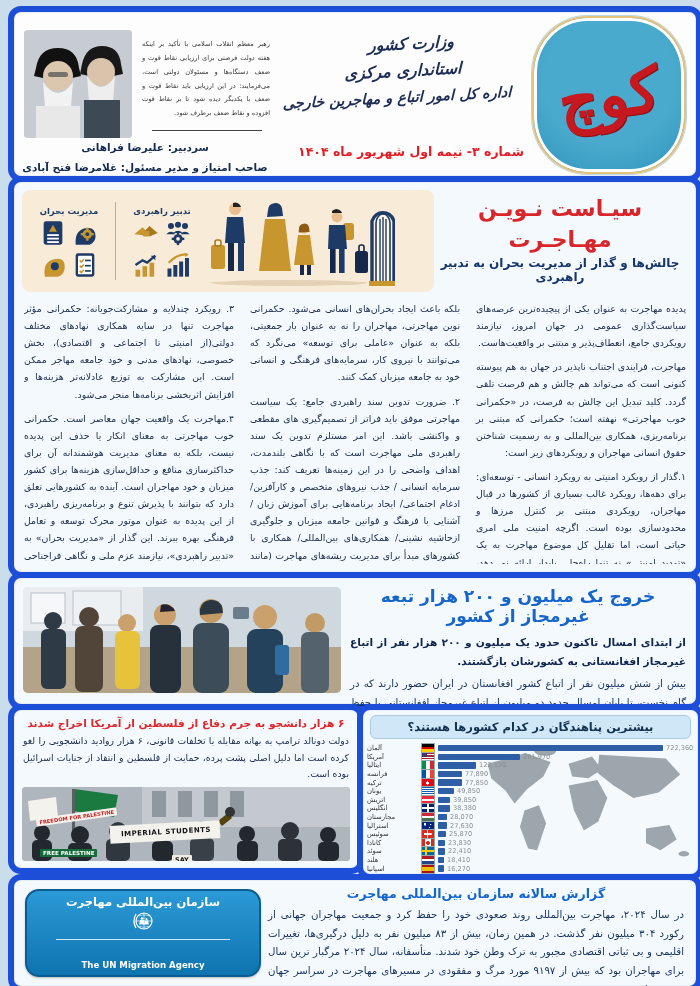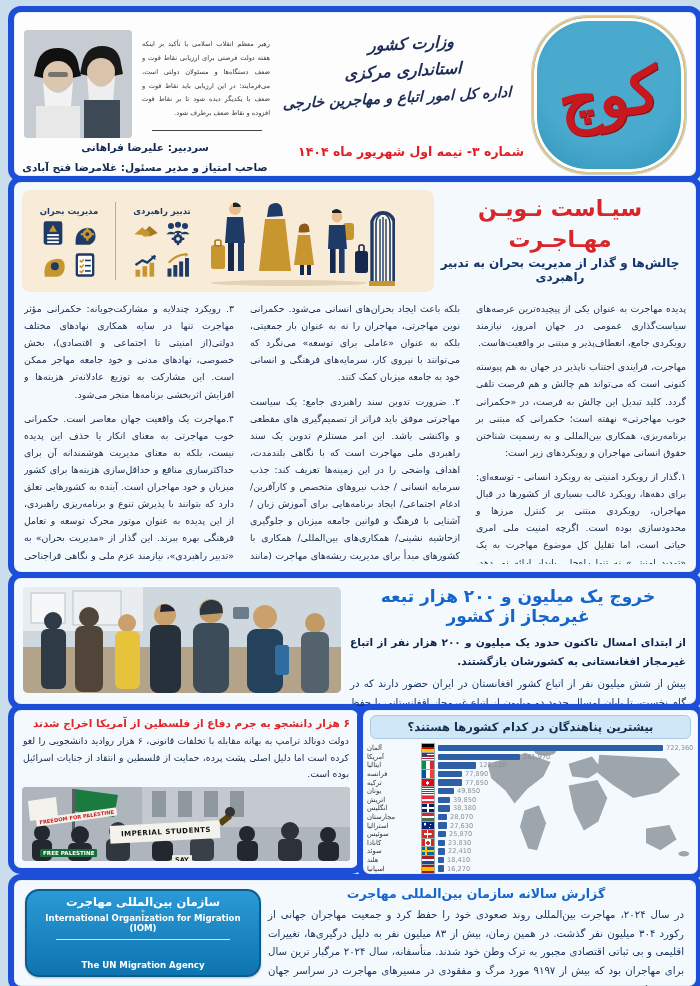--- a/index.html
+++ b/index.html
@@ -43,21 +43,21 @@
   #main-article-body p{margin:0 0 7px;}
   
   #article2{left:8px;top:572px;width:682px;height:126px;}
   #refugee-photo{position:absolute;left:9px;top:9px;width:318px;height:106px;border-radius:5px;overflow:hidden;}
   #a2-text{position:absolute;right:10px;top:8px;width:336px;direction:rtl;text-align:justify;}
   #a2-title{text-align:center;color:#1565cd;font-weight:bold;font-size:17px;margin-bottom:7px;}
   #a2-lead{font-size:10.6px;font-weight:bold;color:#0f2550;line-height:1.8;margin-bottom:4px;}
   #a2-body{font-size:10.2px;color:#14305e;line-height:1.85;}
   
   #article3{left:8px;top:704px;width:344px;height:158px;}
-  #a3-title{margin:7px 8px 4px;color:#e0262a;font-weight:bold;font-size:10.6px;direction:rtl;}
+  #a3-title{margin:7px 8px 4px;text-align:center;color:#e0262a;font-weight:bold;font-size:10.6px;direction:rtl;}
   #a3-body{margin:0 9px;direction:rtl;text-align:justify;font-size:9.3px;line-height:1.8;color:#17284a;}
   #protest-photo{position:absolute;left:8px;right:8px;bottom:7px;height:74px;border-radius:4px;overflow:hidden;background:linear-gradient(#b9bfc6,#8d949c);}
   .banner{position:absolute;font-weight:bold;color:#111;background:#f4f2ec;padding:1px 3px;border-radius:1px;}
   #banner-freedom{left:14px;top:26px;font-size:5.2px;color:#c22;transform:rotate(-8deg);}
   #banner-imperial{left:96px;top:40px;font-size:7px;letter-spacing:.5px;transform:rotate(-3deg);}
   #banner-say{left:150px;top:56px;font-size:6.5px;background:#efece2;margin-top:12px;}
   #banner-free{left:18px;bottom:4px;font-size:5.6px;background:#176b3a;color:#fff;}
   
   #chart-box{left:357px;top:704px;width:335px;height:164px;}
   #chart-header{margin:5px 7px 4px;height:22px;border-radius:6px;background:#cfe7f6;border:1px solid #aacbe2;
@@ -488,20 +488,19 @@
       <line x1="26" y1="8" x2="26" y2="40" stroke="#fff" stroke-width="1.4"></line>
       <path d="M13 14 q13 -5 26 0 M13 34 q13 5 26 0" stroke="#fff" stroke-width="1.2" fill="none"></path>
       <path d="M10 10 q-8 14 0 28" stroke="#fff" stroke-width="2.6" fill="none"></path>
       <g fill="#fff">
         <circle cx="22" cy="19" r="2.6"></circle>
           <path d="M18 22 h8 l1.5 9 h-11 Z"></path>
         <circle cx="31" cy="20" r="2.2"></circle>
           <path d="M28 23 h6.5 l1.2 8 h-9 Z"></path>
       </g>
     </svg>
-    <div id="iom-org">International Organization for Migration (IOM)</div>
     <div id="iom-agency">The UN Migration Agency</div>
   </div>
   <div id="report-text">
     <div id="report-title">گزارش سالانه سازمان بین‌المللی مهاجرت</div>
     <div id="report-body">در سال ۲۰۲۴، مهاجرت بین‌المللی روند صعودی خود را حفظ کرد و جمعیت مهاجران جهانی از رکورد ۳۰۴ میلیون نفر گذشت. در همین زمان، بیش از ۸۳ میلیون نفر به دلیل درگیری‌ها، تغییرات اقلیمی و بی ثباتی اقتصادی مجبور به ترک وطن خود شدند. متأسفانه، سال ۲۰۲۴ مرگبار ترین سال برای مهاجران بود که بیش از ۹۱۹۷ مورد مرگ و مفقودی در مسیرهای مهاجرت در سراسر جهان ثبت شد است.</div>
   </div>
 </div>
 
 </body></html>

